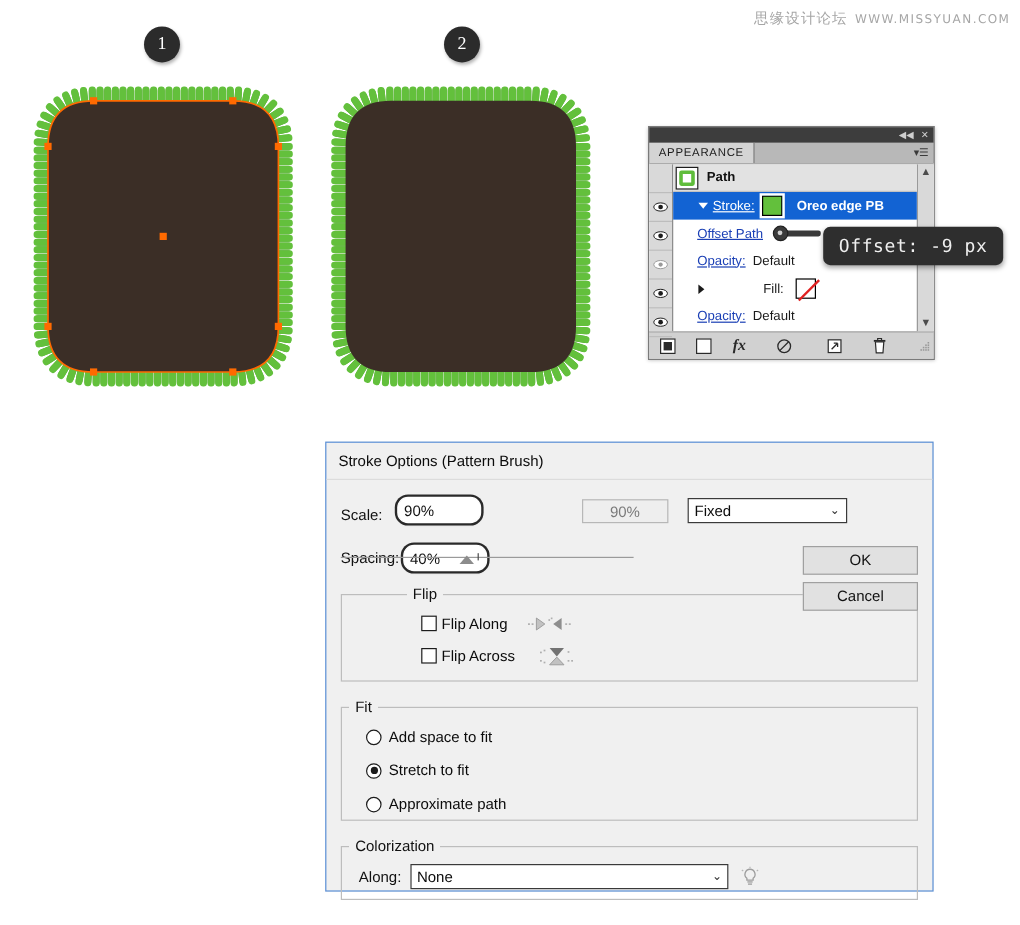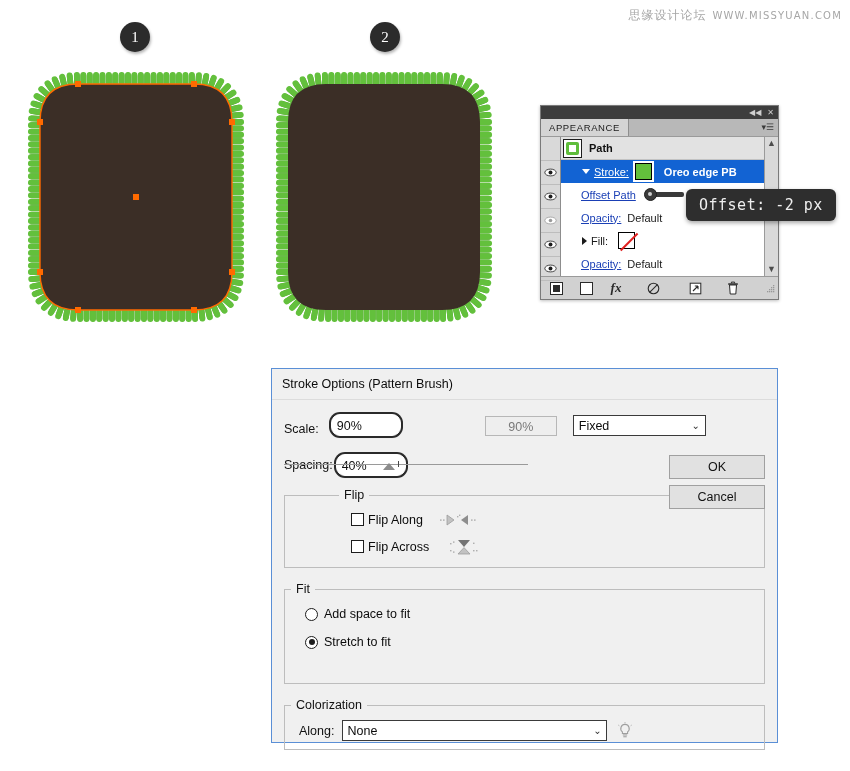--- a/index.html
+++ b/index.html
@@ -118,21 +118,21 @@
     box-sizing:border-box;
   }
   .path-label{font-weight:bold;font-size:11px;color:#111;}
   .tri{
     width:0;height:0;margin-right:4px;flex:0 0 auto;
   }
   .tri.down{border-left:4px solid transparent;border-right:4px solid transparent;border-top:5px solid #fff;}
   .tri.right{border-top:4px solid transparent;border-bottom:4px solid transparent;border-left:5px solid #1a1a1a;}
   .lbl-link{color:#1a3fb5;text-decoration:underline;font-size:11px;}
   .ap-row.sel .lbl-link{color:#ffffff;text-decoration:underline;}
-  .lbl-plain{color:#1a1a1a;font-size:11px;}
+  .lbl-plain{color:#1a1a1a;font-size:11px;margin-left:45px;}
   .swatch-green{
     width:15px;height:15px;background:#63c03c;border:1px solid #000;
     outline:2px solid #fff;margin:0 12px 0 6px;flex:0 0 15px;
   }
   .brush-name{font-weight:bold;font-size:11px;color:#fff;}
   .swatch-none{
     width:15px;height:15px;background:#fff;border:1px solid #000;
     margin-left:10px;position:relative;flex:0 0 15px;
   }
   .swatch-none:after{
@@ -1452,21 +1452,21 @@
         <rect x="1" y="7" width="1.3" height="1.3"></rect>
           <rect x="3" y="7" width="1.3" height="1.3"></rect>
         <rect x="5" y="7" width="1.3" height="1.3"></rect>
           <rect x="7" y="7" width="1.3" height="1.3"></rect>
       </g>
     </svg>
   </div>
 </div>
 
 <div class="abs" id="offset-tooltip">
-  <span>Offset: -2 px</span>
+  <span>Offset: -9 px</span>
 </div>
 
 <div class="abs" id="stroke-dialog">
 
   <div id="sd-title">Stroke Options (Pattern Brush)</div>
   <div id="sd-titlesep"></div>
 
   <div id="sd-body">
 
     <div class="row-scale">
@@ -1531,20 +1531,24 @@
       <legend>Fit</legend>
       <div class="grp-inner" style="padding-left:20px">
         <div class="rbrow">
           <span class="radio"></span>
           <span class="cblabel">Add space to fit</span>
         </div>
         <div class="rbrow">
           <span class="radio on"></span>
           <span class="cblabel">Stretch to fit</span>
         </div>
+        <div class="rbrow">
+          <span class="radio"></span>
+          <span class="cblabel">Approximate path</span>
+        </div>
       </div>
     </fieldset>
 
     <fieldset class="grp" id="color-group">
       <legend>Colorization</legend>
       <div class="methodrow">
         <span class="lbl">Along:</span>
         <div id="method-select">
           <span class="val">None</span>
           <span class="chev">⌄</span>

